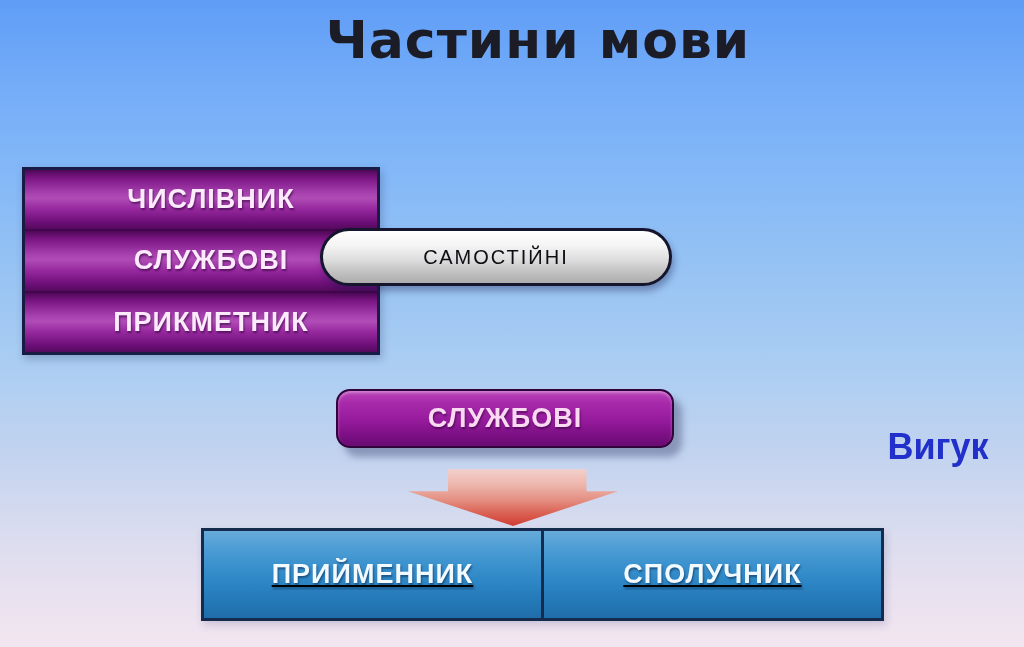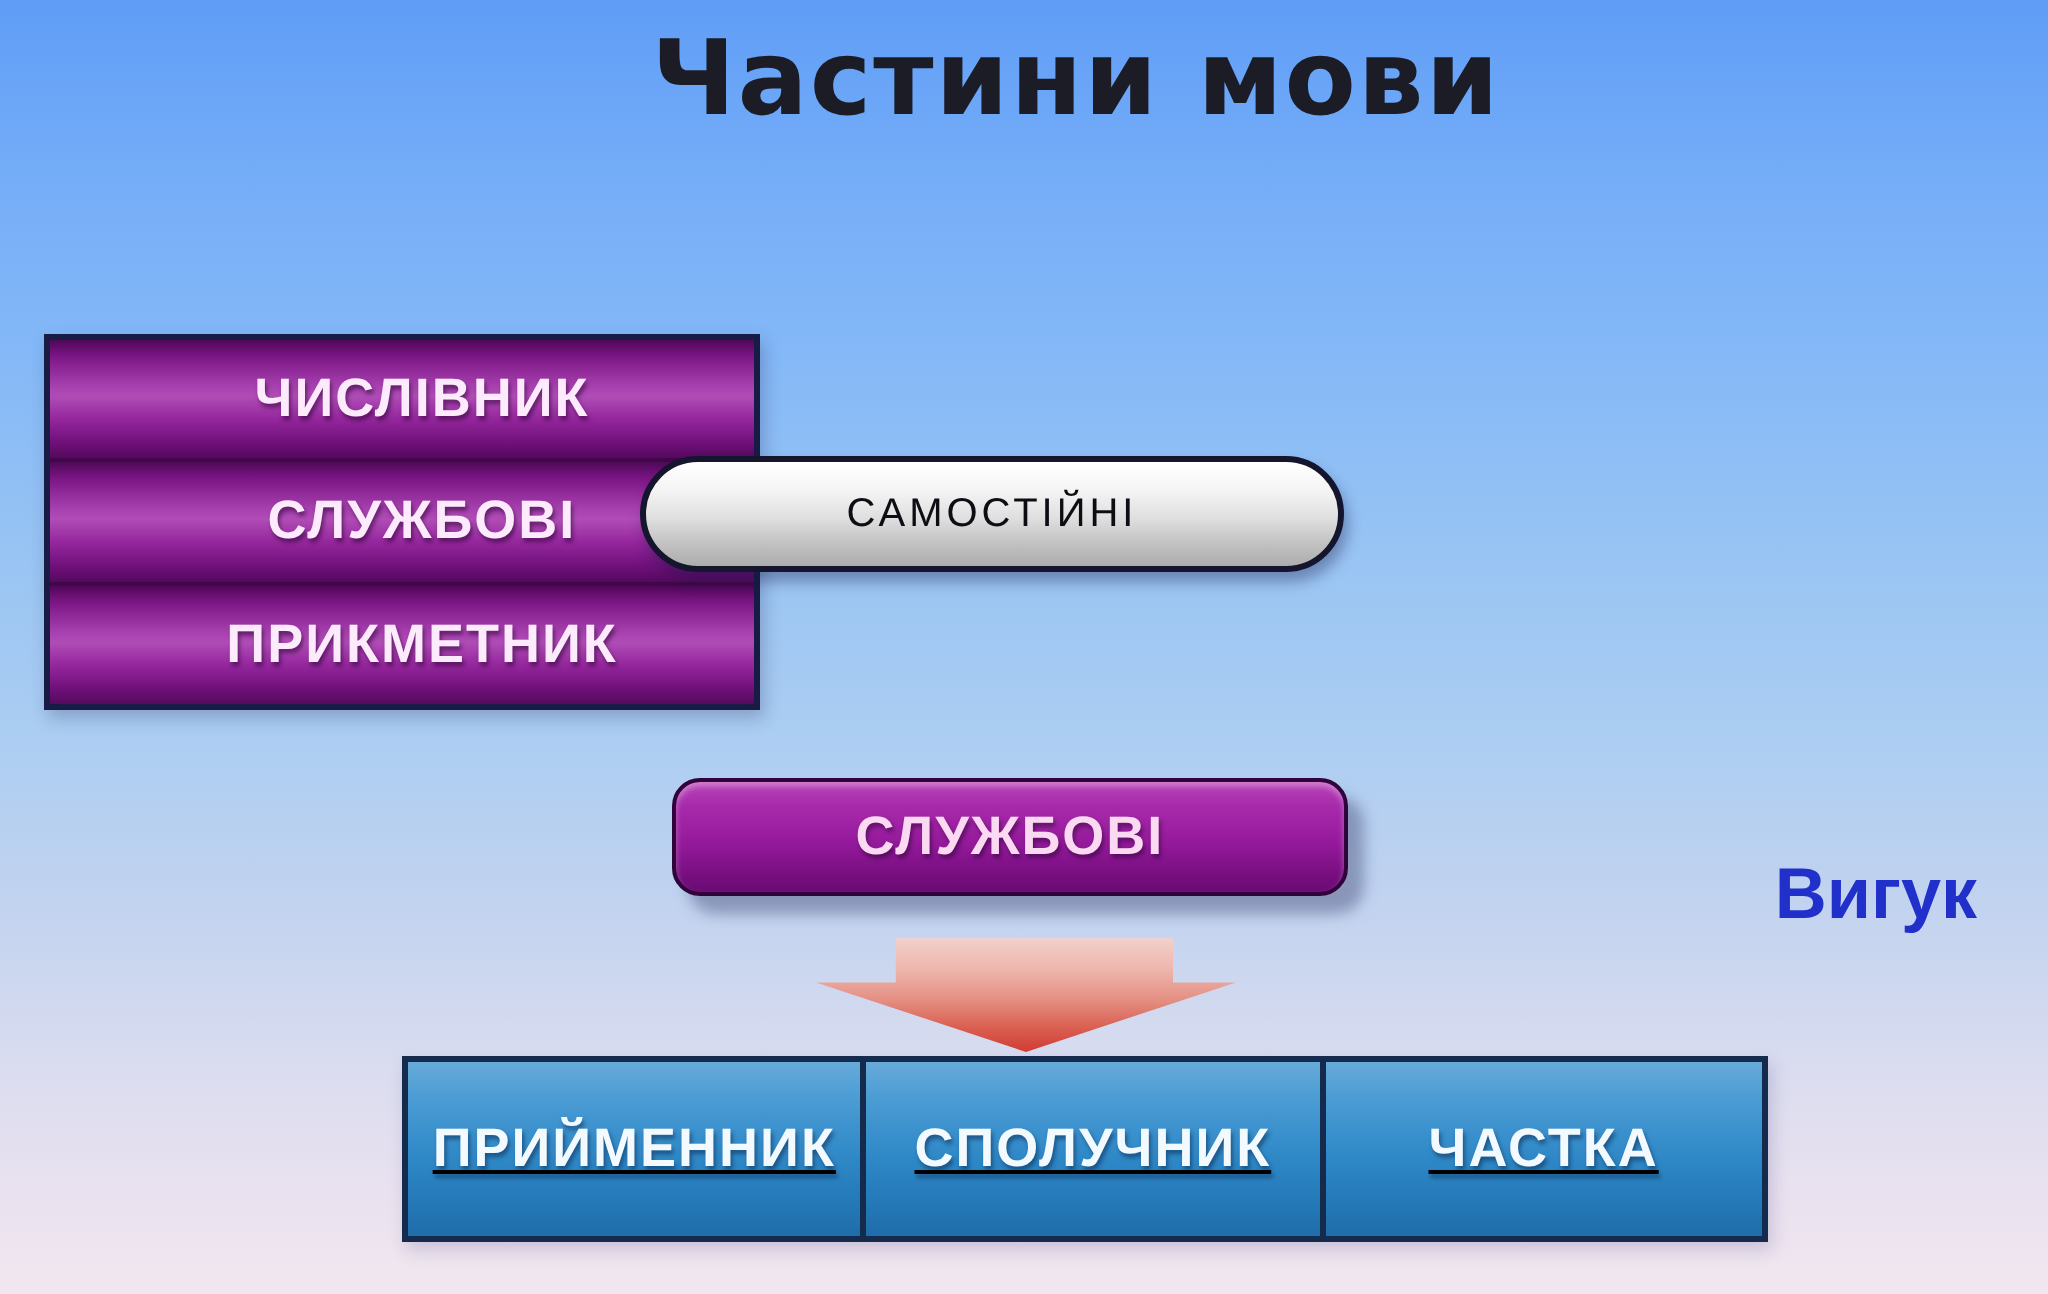--- a/index.html
+++ b/index.html
@@ -126,16 +126,15 @@
 
   <div class="service-box">СЛУЖБОВІ</div>
 
   <div class="interjection">Вигук</div>
 
   <div class="down-arrow"></div>
 
   <div class="bottom-row">
     <div class="cell cell-1">ПРИЙМЕННИК</div>
     <div class="cell cell-2">СПОЛУЧНИК</div>
-    <div class="cell cell-3">ЧАСТКА</div>
   </div>
 
 </div>
 
 </body></html>

